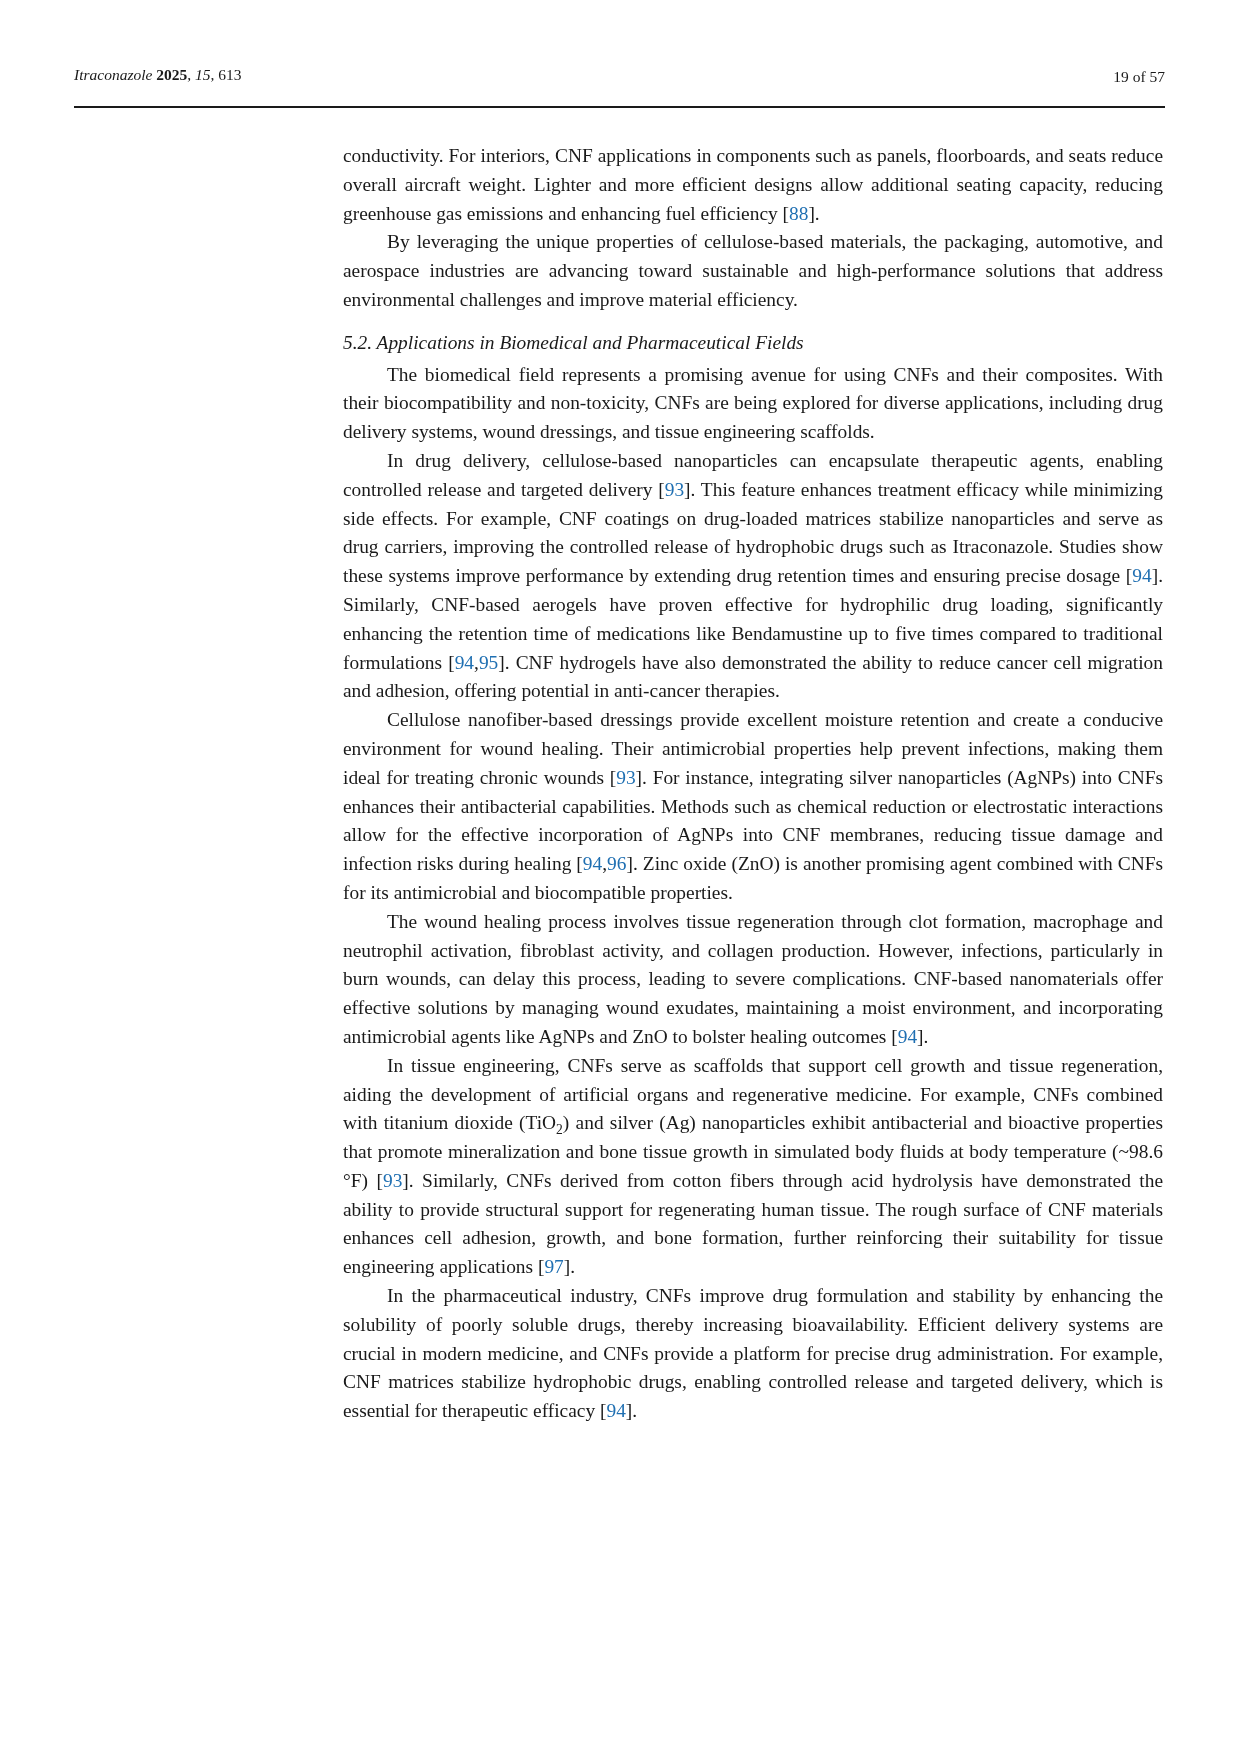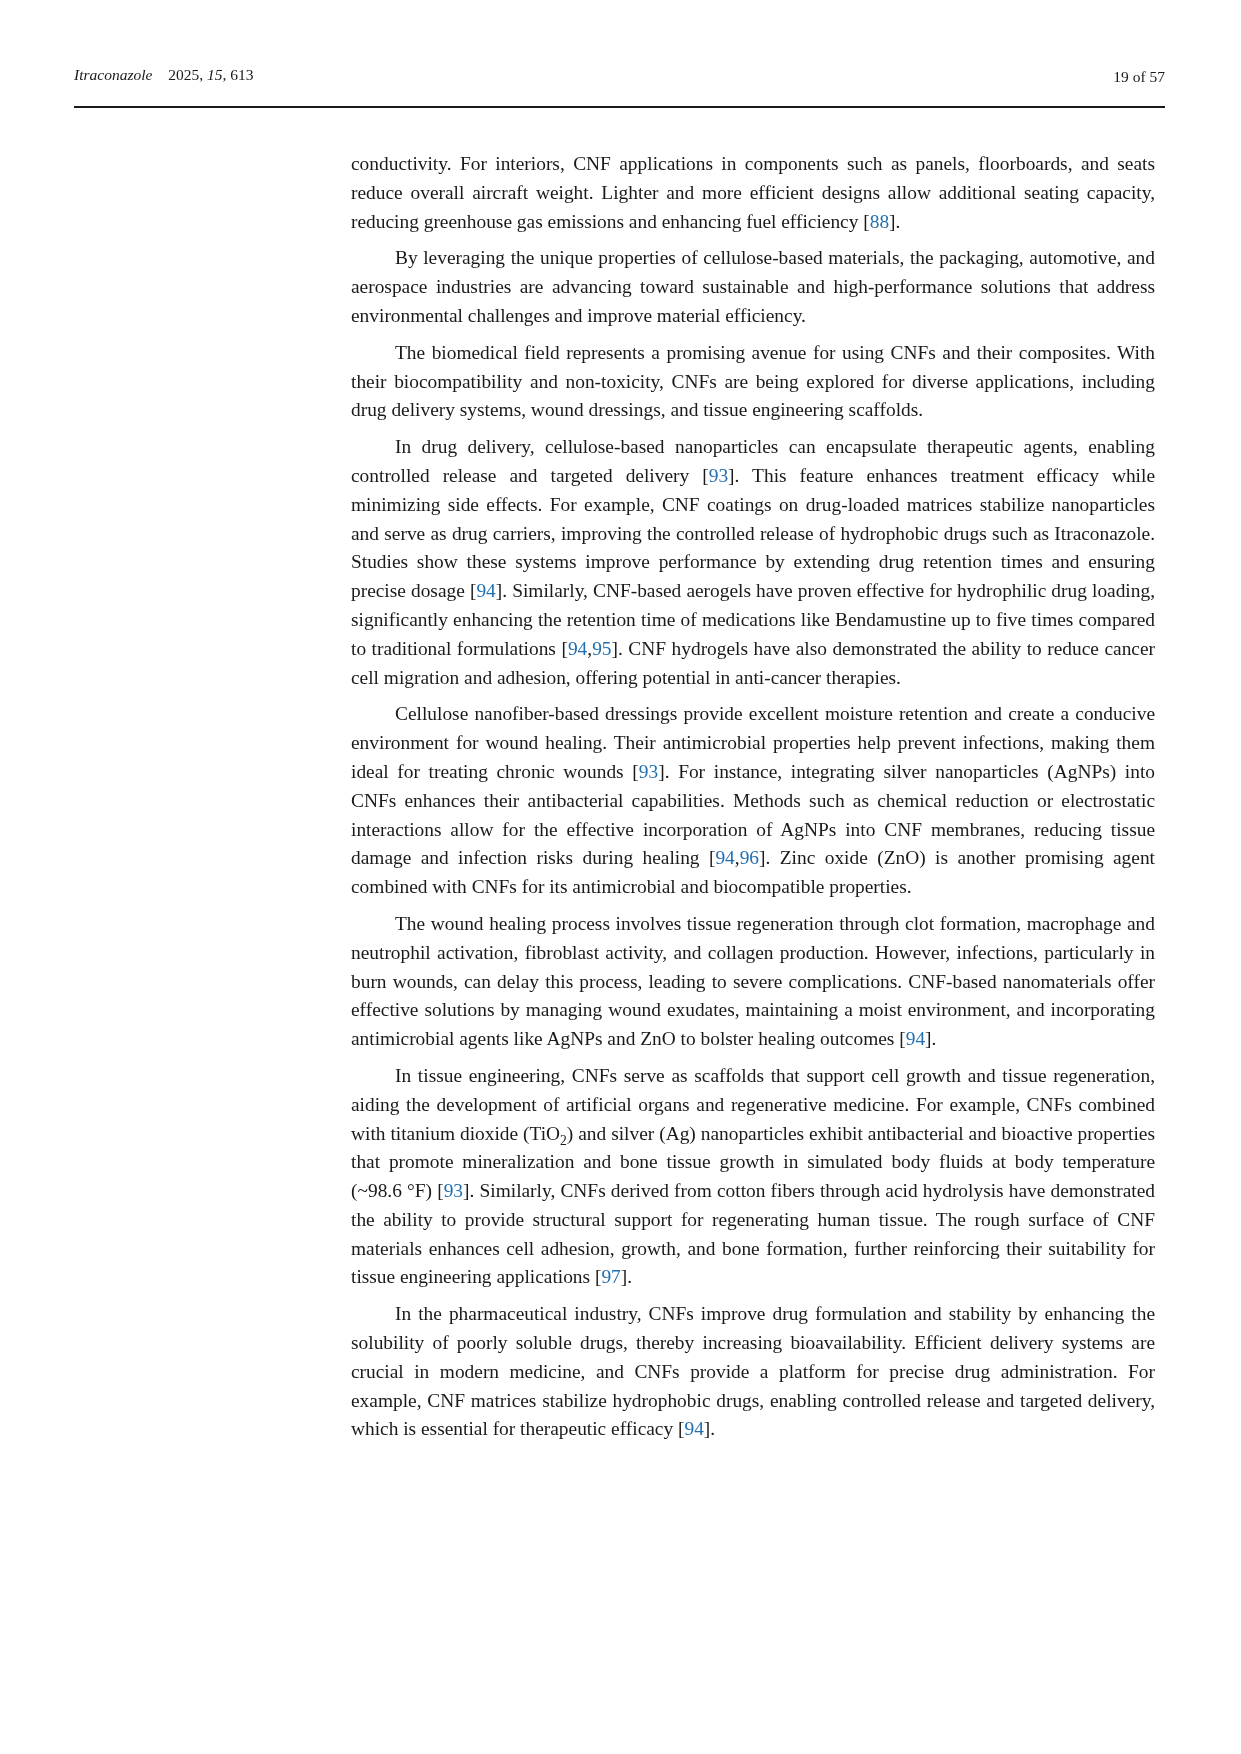--- a/index.html
+++ b/index.html
@@ -2,45 +2,46 @@
 <html><head>
 <meta charset="utf-8">
 <style>
   html, body { margin:0; padding:0; background:#ffffff; }
   body { width:1241px; height:1754px; position:relative; overflow:hidden;
          font-family:"Liberation Serif","DejaVu Serif",serif; color:#1a1a1a; }
   .header { position:absolute; left:74px; top:66px; width:1091px; height:22px;
             font-size:15.5px; }
   .journal { position:absolute; left:0; top:0; }
   .journal i { font-style:italic; }
-  .journal b { font-weight:normal;margin-left:12px; }
+  .journal b { font-weight:bold; }
   .pageno { position:absolute; right:0; top:2px; }
   .rule { position:absolute; left:74px; top:106px; width:1091px; height:2px; background:#1a1a1a; }
   .main { position:absolute; left:343px; top:142px; width:820px;
           font-size:19.4px; line-height:28.8px; }
-  .main p { margin:8px; text-align:justify; text-indent:44px;font-family:Liberation Serif, serif; }
+  .main p { margin:0; text-align:justify; text-indent:44px;font-family:Liberation Serif, serif; }
   .main p.noindent { text-indent:0; }
   .section-heading { margin:14px 0 3px 0; font-style:italic; font-size:19.4px; line-height:28.8px; }
   .cite { color:#1f6fb2; }
   sub { font-size:70%; line-height:0; vertical-align:-0.35em; }
 </style>
 </head>
 <body>
 
 <div class="header">
   <div class="journal"><i>Itraconazole</i> <b>2025</b>, <i>15</i>, <span>613</span></div>
   <div class="pageno">19 of 57</div>
 </div>
 <div class="rule"></div>
 
 <div class="main">
   <p class="noindent"><span>conductivity. For interiors, CNF applications in components such as panels, floorboards, and seats reduce overall aircraft weight. Lighter and more efficient designs allow additional seating capacity, reducing greenhouse gas emissions and enhancing fuel efficiency [</span><a class="cite" style="color: rgb(31, 111, 178);">88</a><span>].</span></p>
 
   <p><span>By leveraging the unique properties of cellulose-based materials, the packaging, automotive, and aerospace industries are advancing toward sustainable and high-performance solutions that address environmental challenges and improve material efficiency.</span></p>
 
+  <div class="section-heading">5.2. Applications in Biomedical and Pharmaceutical Fields</div>
 
   <p><span>The biomedical field represents a promising avenue for using CNFs and their composites. With their biocompatibility and non-toxicity, CNFs are being explored for diverse applications, including drug delivery systems, wound dressings, and tissue engineering scaffolds.</span></p>
 
   <p><span>In drug delivery, cellulose-based nanoparticles can encapsulate therapeutic agents, enabling controlled release and targeted delivery [</span><a class="cite" style="color: rgb(31, 111, 178);">93</a><span>]. This feature enhances treatment efficacy while minimizing side effects. For example, CNF coatings on drug-loaded matrices stabilize nanoparticles and serve as drug carriers, improving the controlled release of hydrophobic drugs such as Itraconazole. Studies show these systems improve performance by extending drug retention times and ensuring precise dosage [</span><a class="cite" style="color: rgb(31, 111, 178);">94</a><span>]. Similarly, CNF-based aerogels have proven effective for hydrophilic drug loading, significantly enhancing the retention time of medications like Bendamustine up to five times compared to traditional formulations [</span><a class="cite" style="color: rgb(31, 111, 178);">94</a><span>,</span><a class="cite" style="color: rgb(31, 111, 178);">95</a><span>]. CNF hydrogels have also demonstrated the ability to reduce cancer cell migration and adhesion, offering potential in anti-cancer therapies.</span></p>
 
   <p><span>Cellulose nanofiber-based dressings provide excellent moisture retention and create a conducive environment for wound healing. Their antimicrobial properties help prevent infections, making them ideal for treating chronic wounds [</span><a class="cite" style="color: rgb(31, 111, 178);">93</a><span>]. For instance, integrating silver nanoparticles (AgNPs) into CNFs enhances their antibacterial capabilities. Methods such as chemical reduction or electrostatic interactions allow for the effective incorporation of AgNPs into CNF membranes, reducing tissue damage and infection risks during healing [</span><a class="cite" style="color: rgb(31, 111, 178);">94</a><span>,</span><a class="cite" style="color: rgb(31, 111, 178);">96</a><span>]. Zinc oxide (ZnO) is another promising agent combined with CNFs for its antimicrobial and biocompatible properties.</span></p>
 
   <p><span>The wound healing process involves tissue regeneration through clot formation, macrophage and neutrophil activation, fibroblast activity, and collagen production. However, infections, particularly in burn wounds, can delay this process, leading to severe complications. CNF-based nanomaterials offer effective solutions by managing wound exudates, maintaining a moist environment, and incorporating antimicrobial agents like AgNPs and ZnO to bolster healing outcomes [</span><a class="cite" style="color: rgb(31, 111, 178);">94</a><span>].</span></p>
 
   <p><span>In tissue engineering, CNFs serve as scaffolds that support cell growth and tissue regeneration, aiding the development of artificial organs and regenerative medicine. For example, CNFs combined with titanium dioxide (TiO</span><sub>2</sub><span>) and silver (Ag) nanoparticles exhibit antibacterial and bioactive properties that promote mineralization and bone tissue growth in simulated body fluids at body temperature (~98.6 °F) [</span><a class="cite" style="color: rgb(31, 111, 178);">93</a><span>]. Similarly, CNFs derived from cotton fibers through acid hydrolysis have demonstrated the ability to provide structural support for regenerating human tissue. The rough surface of CNF materials enhances cell adhesion, growth, and bone formation, further reinforcing their suitability for tissue engineering applications [</span><a class="cite" style="color: rgb(31, 111, 178);">97</a><span>].</span></p>

